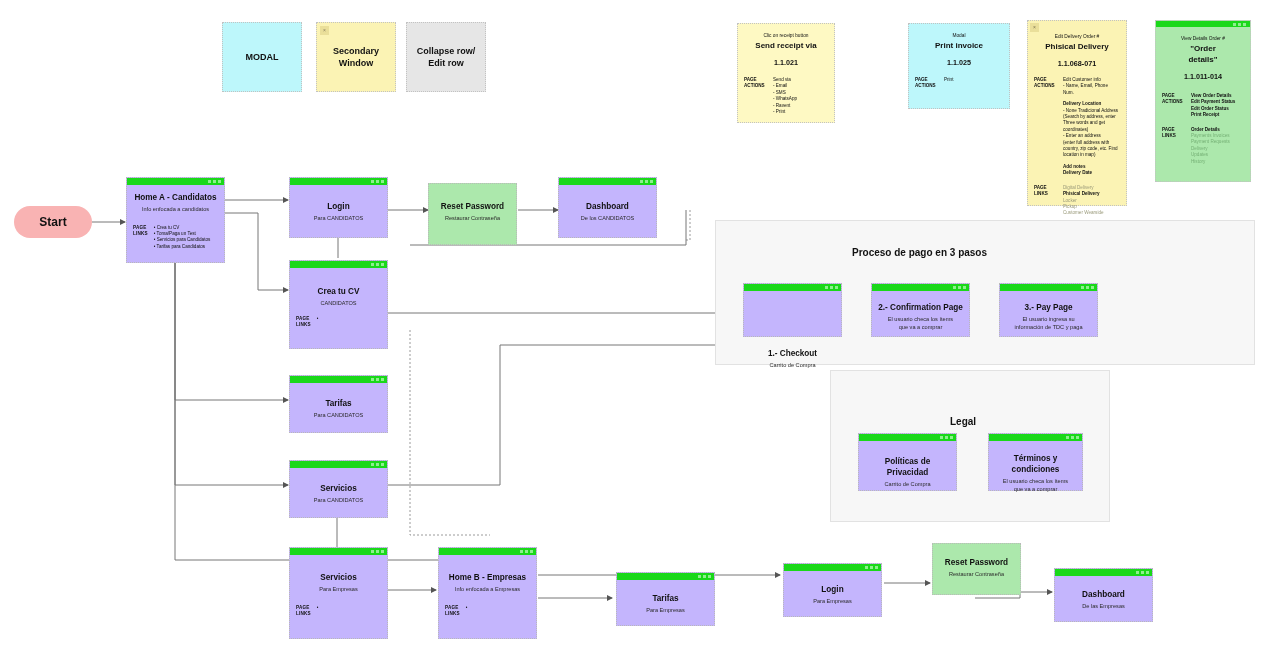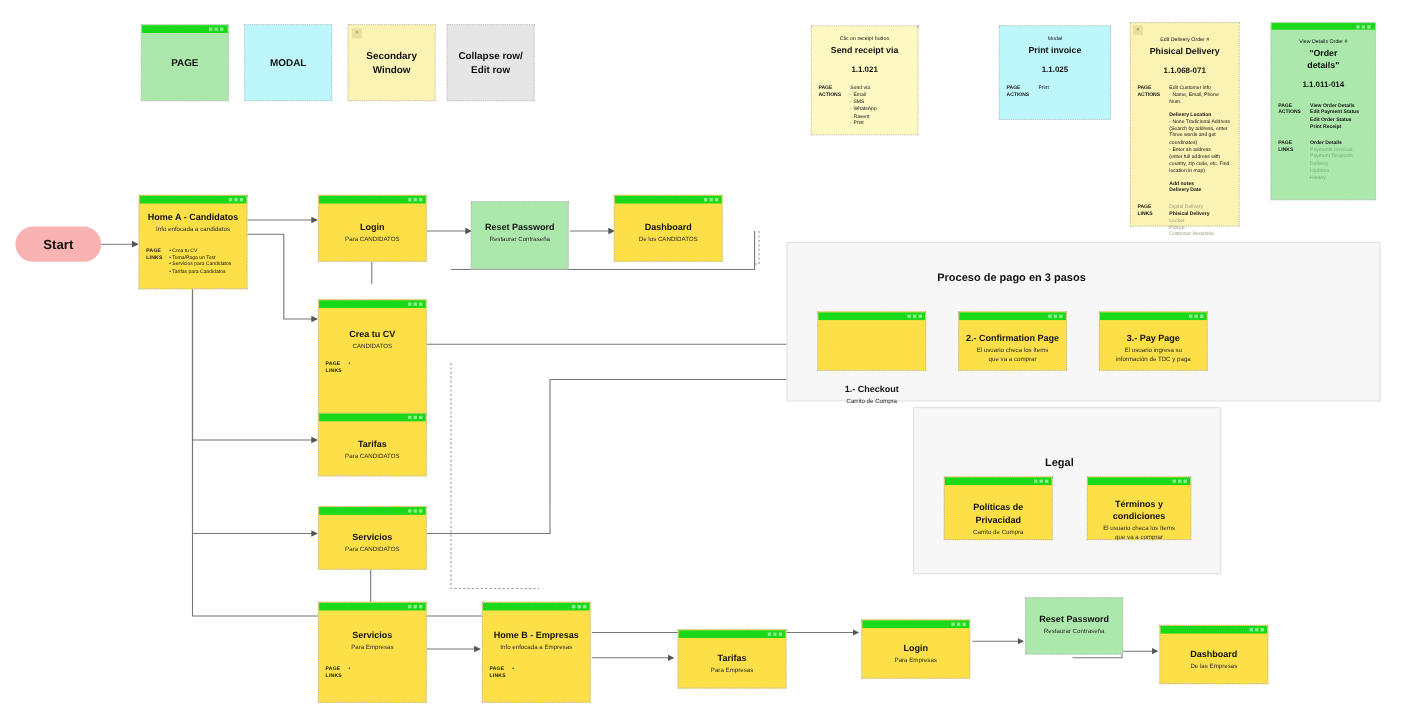--- a/index.html
+++ b/index.html
@@ -1,21 +1,21 @@
 <!DOCTYPE html>
 <html><head>
 <meta charset="utf-8">
 <style>
   html,body{margin:0;padding:0;background:#ffffff;}
   body{font-family:"Liberation Sans",sans-serif;color:#111;}
   #canvas{position:relative;width:1280px;height:658px;background:#fff;overflow:hidden;}
   #wires{position:absolute;left:0;top:0;width:1280px;height:658px;pointer-events:none;}
 
   
-  .card{position:absolute;box-sizing:border-box;border:1px dotted #b9b9b9;background:#fde047;}
+  .card{position:absolute;box-sizing:border-box;border:1px dotted #b9b9b9;background:#c4b5fd;}
   .card .bar{height:7px;background:#1ad81a;position:relative;}
   .card .bar .dots{position:absolute;right:3px;top:1.5px;display:flex;gap:2px;}
   .card .bar .dots i{width:3px;height:3px;background:#8ef08e;display:block;}
   .card .body{padding:7px 6px 4px;text-align:center;}
   .card .ttl{font-weight:bold;font-size:8.2px;line-height:11px;}
   .card .sub{font-size:5.6px;line-height:8px;color:#2a2a2a;margin-top:2px;}
   .card.nobar{background:#ace8ac;}
 
   
   .plinks{position:absolute;left:6px;display:flex;gap:6px;text-align:left;}
@@ -130,26 +130,20 @@
       <path d="M800,255 L845,255"></path>
       <path d="M1000,255 L1050,255"></path>
 
       <path d="M910,410 L910,435"></path>
       <path d="M1035,410 L1035,435"></path>
       <path d="M910,410 L940,410"></path>
       <path d="M1005,410 L1035,410"></path>
     </g>
   </svg>
 
-  <div class="legend page" style="left:128px;top:22px;width:80px;height:70px;">
-    <span class="lbar">
-        <i></i>
-      </span>
-    <span>PAGE</span>
-  </div>
   <div class="legend modal" style="left:222px;top:22px;width:80px;height:70px;">
     <span>MODAL</span>
   </div>
   <div class="legend secondary" style="left:316px;top:22px;width:80px;height:70px;white-space:pre-line;">
     <span class="closebox">×</span>
     <span>Secondary
 Window</span>
   </div>
   <div class="legend collapse" style="left:406px;top:22px;width:80px;height:70px;white-space:pre-line;">
     <span>Collapse row/
@@ -324,21 +318,21 @@
           <i></i>
           <i></i>
         </span>
       </div>
     <div class="body" style="padding-top:16px;">
       <div class="ttl">Dashboard</div>
       <div class="sub">De los CANDIDATOS</div>
     </div>
   </div>
 
-  <div class="card" style="left:289px;top:272px;width:99px;height:115px;">
+  <div class="card" style="left:289px;top:260px;width:99px;height:89px;">
     <div class="bar">
         <span class="dots">
           <i></i>
           <i></i>
           <i></i>
         </span>
       </div>
     <div class="body" style="padding-top:18px;">
       <div class="ttl">Crea tu CV</div>
       <div class="sub">CANDIDATOS</div>

